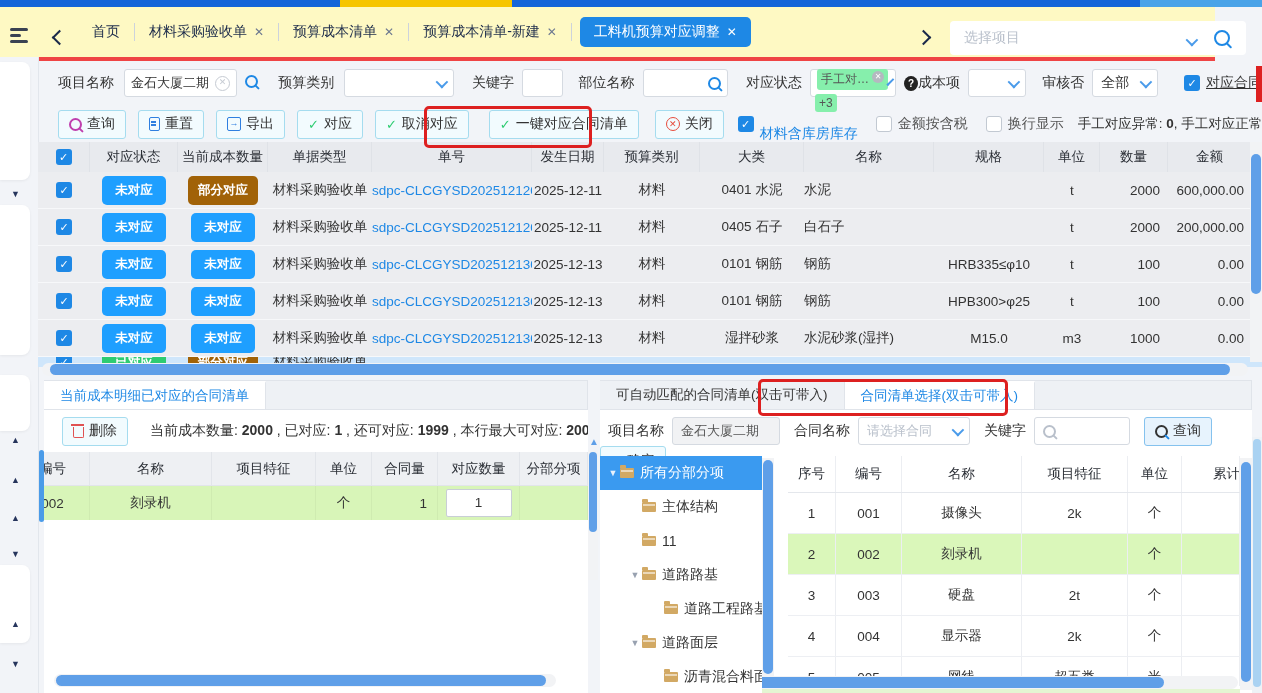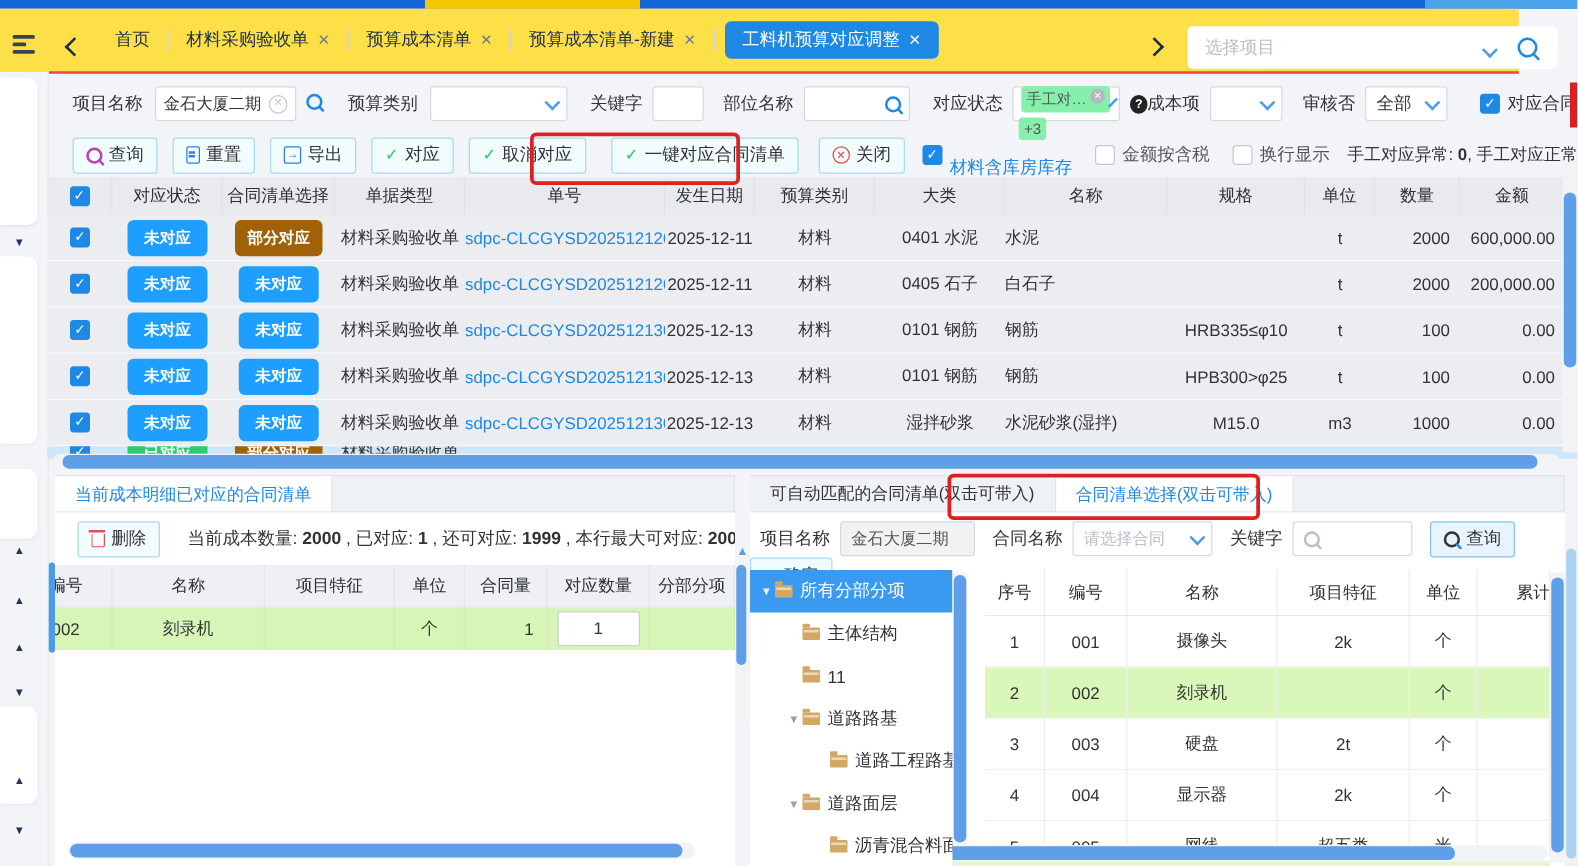--- a/index.html
+++ b/index.html
@@ -4,21 +4,21 @@
 <style>
   html,body{margin:0;padding:0;background:#f2f4f8;font-family:"Liberation Sans","DejaVu Sans",sans-serif;}
   #screen{position:relative;width:1262px;height:693px;overflow:hidden;background:#f2f4f8;font-size:14px;color:#333;}
   .abs{position:absolute;}
   .flex{display:flex;align-items:center;}
   
   #topstrip{left:0;top:0;width:1262px;height:7px;background:#1565d8;}
   #topstrip .seg-yellow{position:absolute;left:340px;top:0;width:172px;height:7px;background:#f6c500;}
   #topstrip .seg-light{position:absolute;left:1140px;top:0;width:122px;height:7px;background:#4aa3e8;}
   
-  #tabbar{left:0;top:7px;width:1215px;height:50px;background:#fde047;border-bottom:2px solid #ef4444;}
+  #tabbar{left:0;top:7px;width:1215px;height:50px;background:#fef9c3;border-bottom:4px solid #ef4444;}
   .burger{position:absolute;left:10px;top:21px;width:20px;}
   .burger i{display:block;height:3px;background:#3a4252;border-radius:2px;margin-bottom:3px;}
   .burger i:nth-child(1){width:18px}.burger i:nth-child(2){width:11px}.burger i:nth-child(3){width:18px}
   .navchev{width:9px;height:9px;border-left:2.5px solid #1b2a4a;border-bottom:2.5px solid #1b2a4a;display:inline-block;}
   .navchev.left{transform:rotate(45deg);}
   .navchev.right{transform:rotate(-135deg);}
   .tab{height:50px;display:flex;align-items:center;padding:0 14px;color:#1c2b4a;font-size:14px;white-space:nowrap;cursor:pointer;}
   .tab .x{margin-left:7px;color:#6c7890;font-size:12px;}
   .tabsep{width:1px;height:18px;background:#cdd3dc;}
   .tab.active{background:#1e88e5;color:#fff;border-radius:5px;height:30px;margin:0 8px;padding:0 14px;}
@@ -201,21 +201,21 @@
     <div class="selbox" style="width:62px;margin-left:8px;">
         <span></span>
         <span class="chev"></span>
       </div>
     <span class="lbl" style="margin-left:16px;">审核否</span>
     <div class="selbox" style="width:70px;margin-left:8px;">
         <span>全部</span>
         <span class="chev"></span>
       </div>
     <span class="cb on" style="margin-left:26px;"></span>
-    <span class="lbl" style="margin-left:6px;">对应合同</span>
+    <span class="lbl" style="margin-left:6px;text-decoration:underline;">对应合同</span>
   </div>
   <div class="abs" style="left:1256px;top:66px;width:6px;height:36px;background:#dd2020;z-index:60;"></div>
 
   <div class="abs flex" style="left:38px;top:106px;width:1224px;height:36px;">
     <div class="btn" style="margin-left:20px;">
         <span class="mag magenta"></span>
         <span>查询</span>
       </div>
     <div class="btn" style="margin-left:12px;">
         <span class="doc-ic"></span>
@@ -250,21 +250,21 @@
     <span class="stat-txt" style="margin-left:14px;" id="toolbarStats"><span>手工对应异常: </span><b>0</b><span>, 手工对应正常: </span><b></b></span>
   </div>
   <div class="anno" style="left:424px;top:106px;width:162px;height:36px;"></div>
 
   <div class="abs" id="mainTable">
     <div class="mt-head" id="mtHead">
         <div class="mt-hcell" style="width: 52px;">
           <span class="cb on"></span>
         </div>
         <div class="mt-hcell" style="width: 88px;">对应状态</div>
-        <div class="mt-hcell" style="width: 90px;">合同清单选择</div>
+        <div class="mt-hcell" style="width: 90px;">当前成本数量</div>
         <div class="mt-hcell" style="width: 104px;">单据类型</div>
         <div class="mt-hcell" style="width: 160px;">单号</div>
         <div class="mt-hcell" style="width: 72px;">发生日期</div>
         <div class="mt-hcell" style="width: 96px;">预算类别</div>
         <div class="mt-hcell" style="width: 104px;">大类</div>
         <div class="mt-hcell" style="width: 130px;">名称</div>
         <div class="mt-hcell" style="width: 110px;">规格</div>
         <div class="mt-hcell" style="width: 56px;">单位</div>
         <div class="mt-hcell" style="width: 68px;">数量</div>
         <div class="mt-hcell" style="width: 84px;">金额</div>

